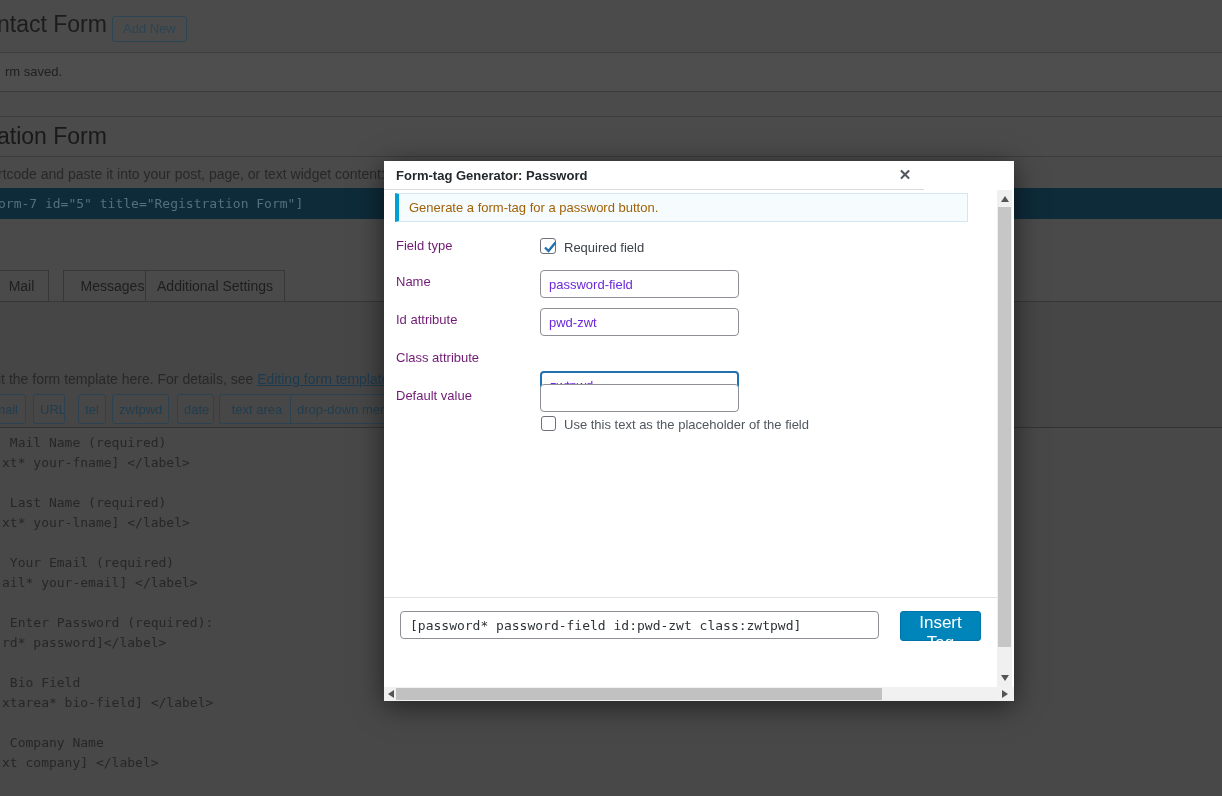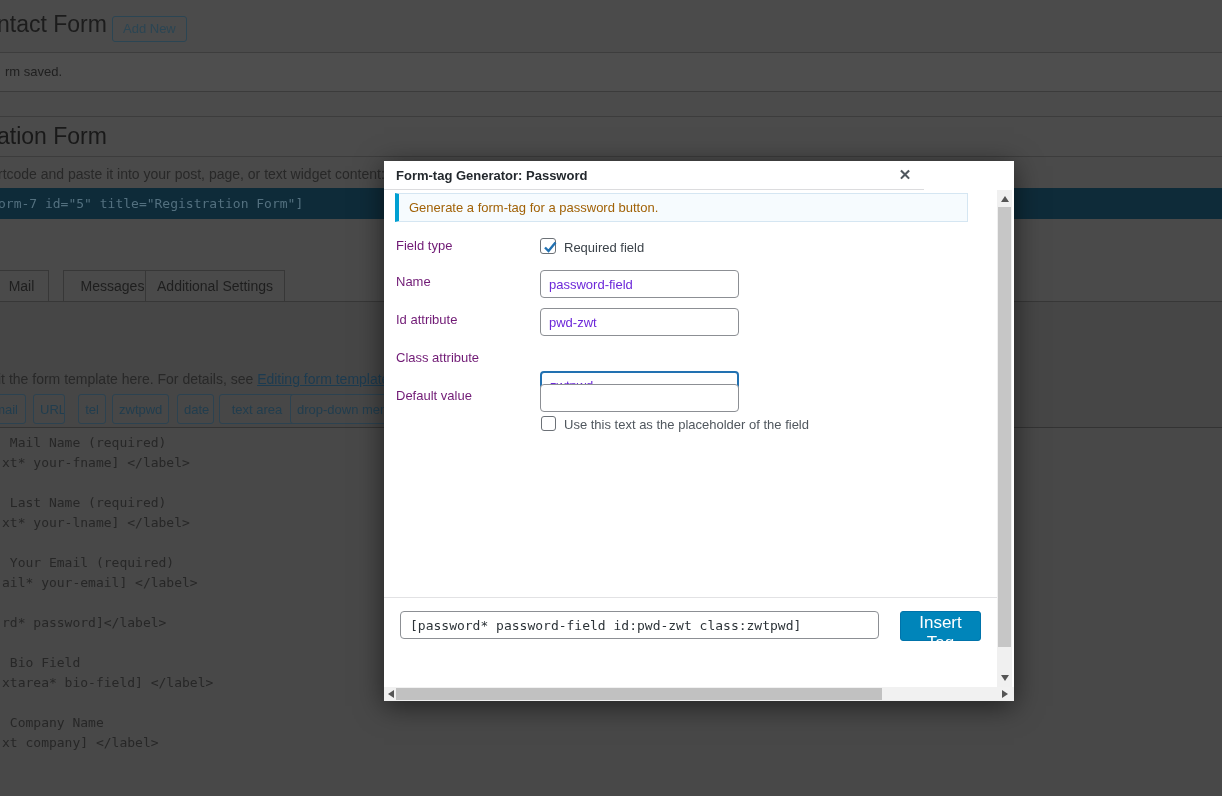--- a/index.html
+++ b/index.html
@@ -142,20 +142,21 @@
       <div class="code-wrap">
         <div class="code-line"> Mail Name (required)</div>
         <div class="code-line">xt* your-fname] &lt;/label&gt;</div>
         <div class="code-line"></div>
         <div class="code-line"> Last Name (required)</div>
         <div class="code-line">xt* your-lname] &lt;/label&gt;</div>
         <div class="code-line"></div>
         <div class="code-line"> Your Email (required)</div>
         <div class="code-line">ail* your-email] &lt;/label&gt;</div>
         <div class="code-line"></div>
+        <div class="code-line"> Enter Password (required):</div>
         <div class="code-line">rd* password]&lt;/label&gt;</div>
         <div class="code-line"></div>
         <div class="code-line"> Bio Field</div>
         <div class="code-line">xtarea* bio-field] &lt;/label&gt;</div>
         <div class="code-line"></div>
         <div class="code-line"> Company Name</div>
         <div class="code-line">xt company] &lt;/label&gt;</div>
       </div>
     </div>
   </div>

